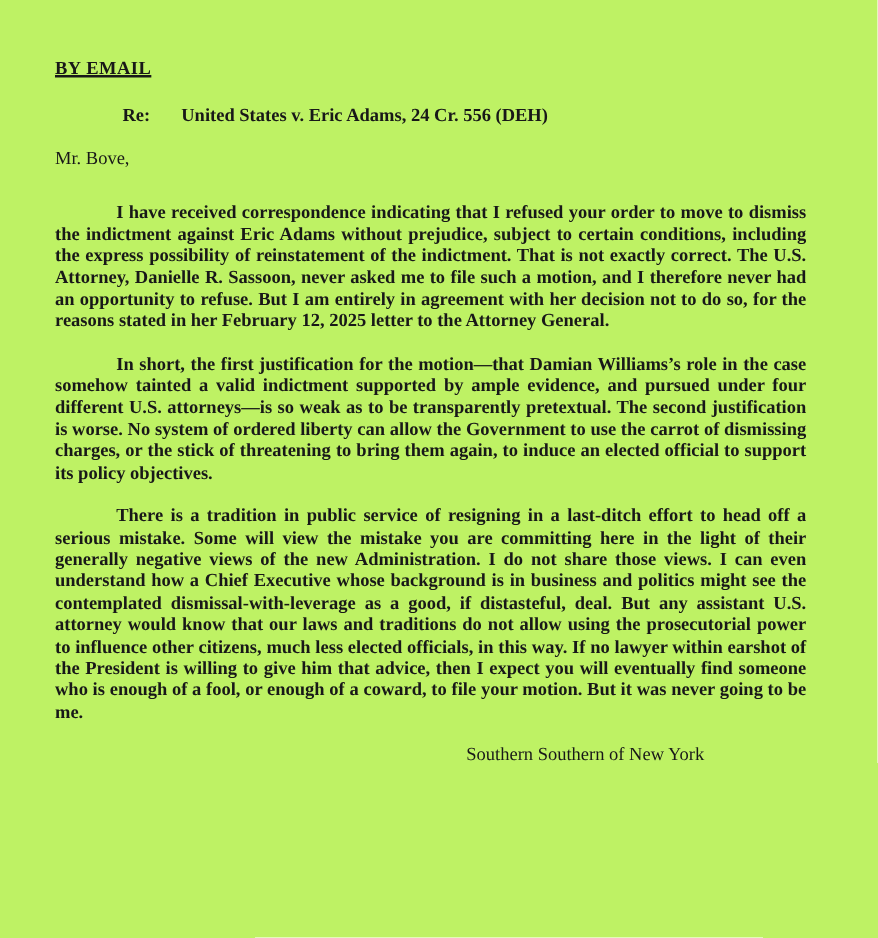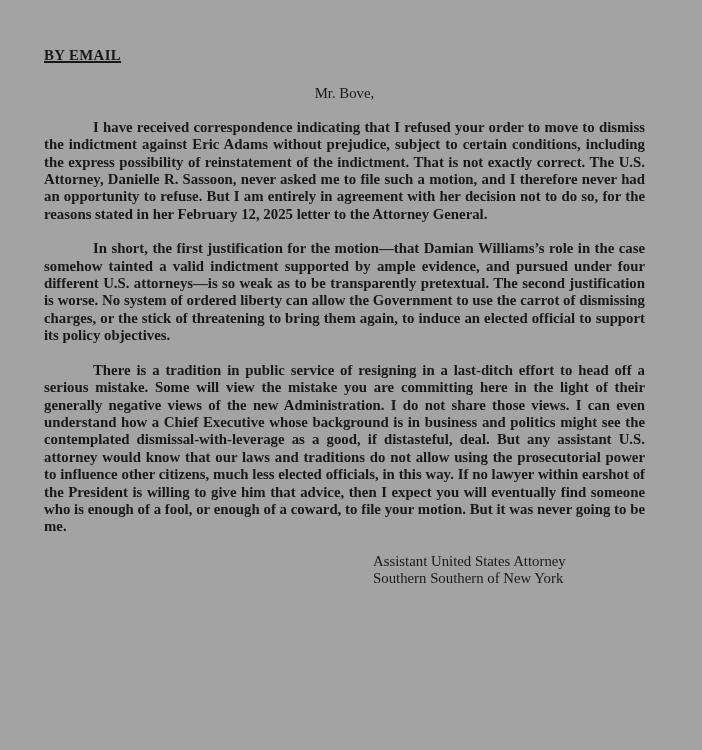--- a/index.html
+++ b/index.html
@@ -4,21 +4,21 @@
 <style>
   html, body {
     margin: 0;
     padding: 0;
     background: #ffffff;
   }
   .page {
     position: relative;
     width: 702px;
     height: 750px;
-    background: #a3a3a3;
+    background: #bef264;
     overflow: hidden;
     font-family: "Liberation Serif", "DejaVu Serif", serif;
     color: #181818;
   }
   .content {
     position: absolute;
     left: 44px;
     top: 47px;
     width: 601px;
     font-size: 14.8px;
@@ -35,22 +35,21 @@
     font-weight: 700;
     padding-left: 54px;
     margin-bottom: 16px;
     white-space: nowrap;
   }
   .re-label {
     display: inline-block;
     width: 47px;
   }
   .salutation {
-    margin-bottom: 16px;
-    text-align: center;
+    margin-bottom: 26px;
   }
   .para {
     margin: 0 0 17px 0;
     text-align: justify;
     text-indent: 49px;
     font-weight: bold;
   }
   .sign-block {
     margin-left: 329px;
     margin-top: 0;
@@ -63,31 +62,33 @@
   }
 </style>
 </head>
 <body>
 
 <div class="page">
   <div class="content">
 
     <div class="by-email">BY EMAIL</div>
 
+    <div class="re-line">
+      <span class="re-label">Re:</span><span class="re-subject">United States v. Eric Adams, 24 Cr. 556 (DEH)</span>
+    </div>
 
     <div class="salutation">Mr. Bove,</div>
 
     <p class="para">I have received correspondence indicating that I refused your order to move to dismiss the indictment against Eric Adams without prejudice, subject to certain conditions, including the express possibility of reinstatement of the indictment.  That is not exactly correct.  The U.S. Attorney, Danielle R. Sassoon, never asked me to file such a motion, and I therefore never had an opportunity to refuse.  But I am entirely in agreement with her decision not to do so, for the reasons stated in her February 12, 2025 letter to the Attorney General.</p>
 
     <p class="para">In short, the first justification for the motion—that Damian Williams’s role in the case somehow tainted a valid indictment supported by ample evidence, and pursued under four different U.S. attorneys—is so weak as to be transparently pretextual.  The second justification is worse.  No system of ordered liberty can allow the Government to use the carrot of dismissing charges, or the stick of threatening to bring them again, to induce an elected official to support its policy objectives.</p>
 
     <p class="para">There is a tradition in public service of resigning in a last-ditch effort to head off a serious mistake.  Some will view the mistake you are committing here in the light of their generally negative views of the new Administration.  I do not share those views.  I can even understand how a Chief Executive whose background is in business and politics might see the contemplated dismissal-with-leverage as a good, if distasteful, deal.  But any assistant U.S. attorney would know that our laws and traditions do not allow using the prosecutorial power to influence other citizens, much less elected officials, in this way.  If no lawyer within earshot of the President is willing to give him that advice, then I expect you will eventually find someone who is enough of a fool, or enough of a coward, to file your motion.  But it was never going to be me.</p>
 
 
     <div class="sign-block">
       <div class="sig">
-        <div>Assistant United States Attorney</div>
         <div>Southern Southern of New York</div>
       </div>
     </div>
 
   </div>
 </div>
 
 </body></html>

